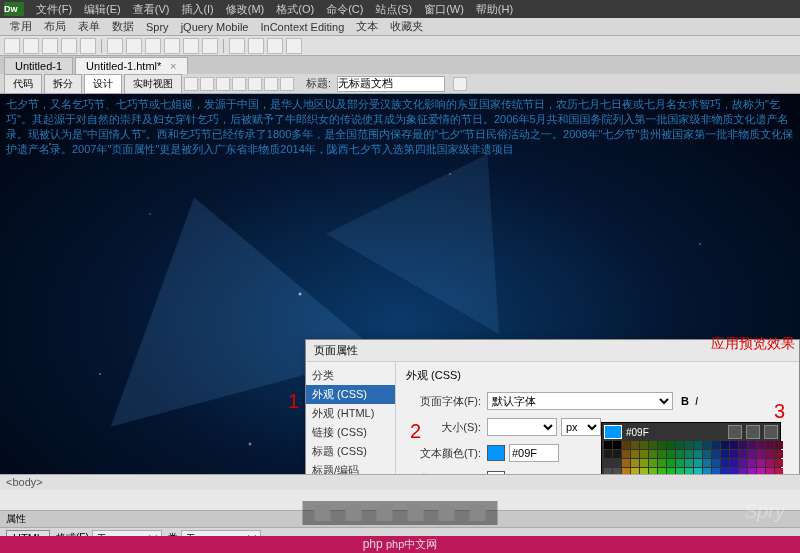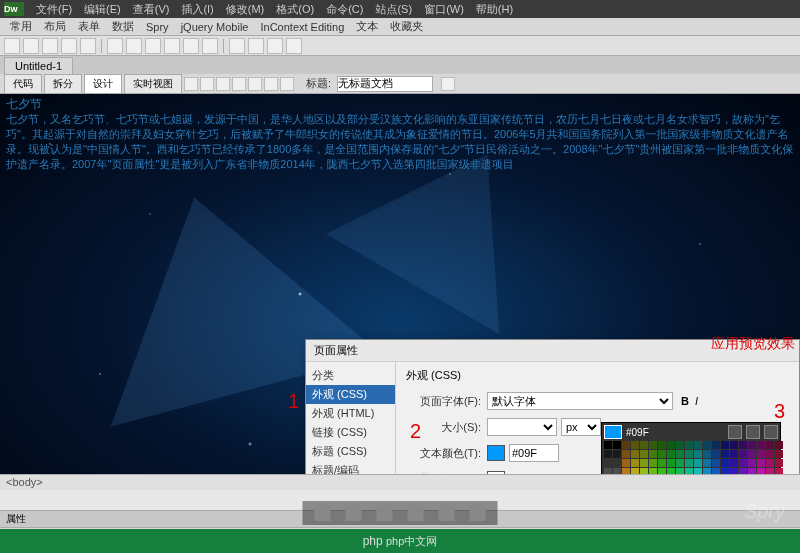--- a/index.html
+++ b/index.html
@@ -19,21 +19,21 @@
     .tabs { background: #c8c8c8; height: 18px; display: flex; align-items: center; padding: 4px 4px; }
     .tab { padding: 2px 10px; background: #d8d8d8; border: 1px solid #aaa; border-bottom: none; margin-right: 2px; cursor: pointer; font-size: 10px; }
     .tab.active { background: #f0f0f0; }
     .tab-close { margin-left: 6px; color: #888; }
     
     .view-toolbar { background: #d8d8d8; height: 20px; display: flex; align-items: center; padding: 0 4px; gap: 2px; border-bottom: 1px solid #aaa; }
     .view-btn { padding: 2px 8px; background: #e8e8e8; border: 1px solid #aaa; cursor: pointer; font-size: 10px; }
     .view-btn.active { background: #fff; }
     .mini-icon { width: 14px; height: 14px; border: 1px solid #bbb; background: #f0f0f0; }
     .title-label { margin-left: 10px; color: #333; }
-    .title-input { width: 96px; height: 16px; border: 1px solid #aaa; background: #fff; margin-left: 4px; }
+    .title-input { width: 108px; height: 16px; border: 1px solid #aaa; background: #fff; margin-left: 4px; }
     
     .canvas { position: relative; height: 380px; background: radial-gradient(ellipse at 50% 60%, #0a3a6a 0%, #041530 50%, #000510 100%); overflow: hidden; }
     .stars { position: absolute; inset: 0; background-image: 
       radial-gradient(1px 1px at 50px 50px, #fff, transparent),
       radial-gradient(1px 1px at 150px 120px, #aaf, transparent),
       radial-gradient(2px 2px at 300px 200px, #fff, transparent),
       radial-gradient(1px 1px at 450px 80px, #ccf, transparent),
       radial-gradient(1px 1px at 600px 300px, #fff, transparent),
       radial-gradient(2px 2px at 250px 350px, #aaf, transparent),
       radial-gradient(1px 1px at 100px 280px, #fff, transparent),
@@ -73,21 +73,21 @@
     .status-bar { background: #e0e0e0; height: 16px; border-top: 1px solid #aaa; padding: 1px 6px; font-size: 10px; color: #555; }
     
     .props-panel { background: #d8d8d8; height: 48px; border-top: 1px solid #aaa; margin-top: 20px; }
     .props-header { padding: 1px 6px; font-size: 10px; background: #c8c8c8; border-bottom: 1px solid #aaa; }
     .props-content { display: flex; padding: 2px 6px; gap: 6px; }
     .prop-group { display: flex; align-items: center; gap: 3px; }
     .prop-group label { font-size: 10px; }
     .prop-group select, .prop-group input { height: 16px; border: 1px solid #aaa; font-size: 10px; }
     .html-btn { padding: 1px 6px; background: #e0e0e0; border: 1px solid #888; font-size: 10px; }
     
-    .footer { position: absolute; bottom: 0; left: 0; right: 0; height: 24px; background: #15803d; color: #fff; display: flex; align-items: center; justify-content: center; gap: 20px; }
+    .footer { position: absolute; bottom: 0; left: 0; right: 0; height: 17px; background: #be185d; color: #fff; display: flex; align-items: center; justify-content: center; gap: 20px; }
     .footer-logo { font-size: 12px; color: #ddd; }
     .footer-watermark { position: absolute; right: 15px; bottom: 30px; color: rgba(255,255,255,0.3); font-size: 20px; font-style: italic; }
     .footer-icons { position: absolute; left: 50%; transform: translateX(-50%); bottom: 28px; display: flex; gap: 15px; background: rgba(0,0,0,0.4); padding: 4px 12px; }
     .footer-icon { width: 16px; height: 16px; background: #888; }
   </style>
 </head>
 <body>
 
 <div class="menubar">
   <div class="menubar-logo">Dw</div>
@@ -132,20 +132,24 @@
   <div class="icon-btn"></div>
   <div class="icon-btn"></div>
   <div class="icon-btn"></div>
   <div class="icon-btn"></div>
 </div>
 
 <div class="tabs">
   <div class="tab">
     <span>Untitled-1</span>
   </div>
+  <div class="tab active">
+    <span>Untitled-1.html*</span>
+    <span class="tab-close">×</span>
+  </div>
 </div>
 
 <div class="view-toolbar">
   <div class="view-btn">代码</div>
   <div class="view-btn">拆分</div>
   <div class="view-btn active">设计</div>
   <div class="view-btn">实时视图</div>
   <div class="mini-icon"></div>
   <div class="mini-icon"></div>
   <div class="mini-icon"></div>
@@ -156,21 +160,20 @@
   <span class="title-label">标题:</span>
   <input class="title-input" value="无标题文档" style="">
   <div class="mini-icon" style="margin-left:6px"></div>
 </div>
 
 <div class="canvas">
   <div class="stars"></div>
   <div class="triangle1"></div>
   <div class="triangle2"></div>
   <div class="page-text">
-    <div class="page-title">七夕节</div>
     <div>七夕节，又名乞巧节、七巧节或七姐诞，发源于中国，是华人地区以及部分受汉族文化影响的东亚国家传统节日，农历七月七日夜或七月名女求智巧，故称为"乞巧"。其起源于对自然的崇拜及妇女穿针乞巧，后被赋予了牛郎织女的传说使其成为象征爱情的节日。2006年5月共和国国务院列入第一批国家级非物质文化遗产名录。现被认为是"中国情人节"。西和乞巧节已经传承了1800多年，是全国范围内保存最的"七夕"节日民俗活动之一。2008年"七夕节"贵州被国家第一批非物质文化保护遗产名录。2007年"页面属性"更是被列入广东省非物质2014年，陇西七夕节入选第四批国家级非遗项目</div>
   </div>
 
   <div class="dialog">
     <div class="dialog-title">页面属性</div>
     <div class="dialog-body">
       <div class="category-list">
         <div class="cat-label">分类</div>
         <div class="cat-item selected">外观 (CSS)</div>
         <div class="cat-item">外观 (HTML)</div>

